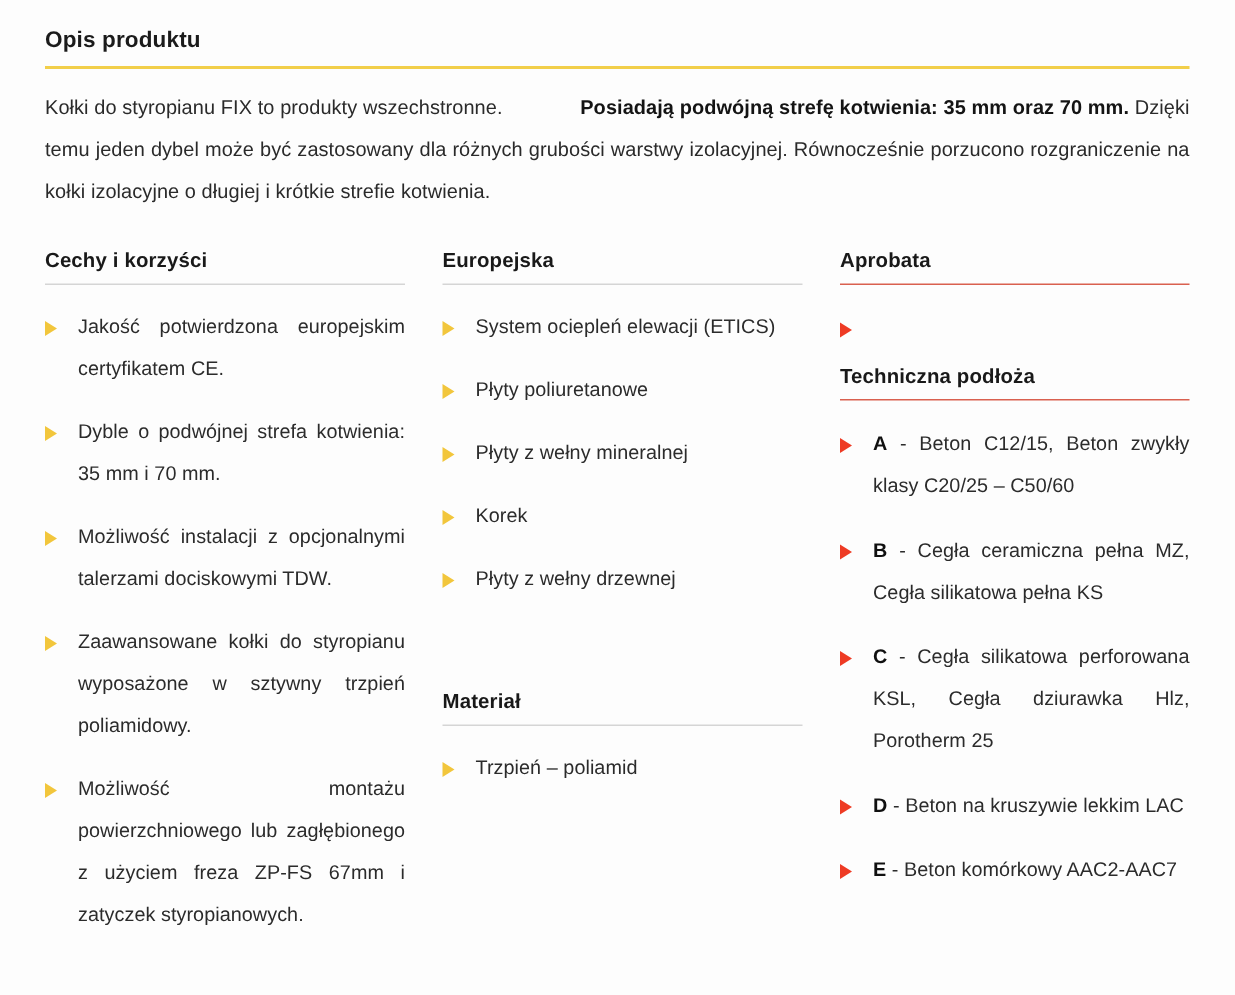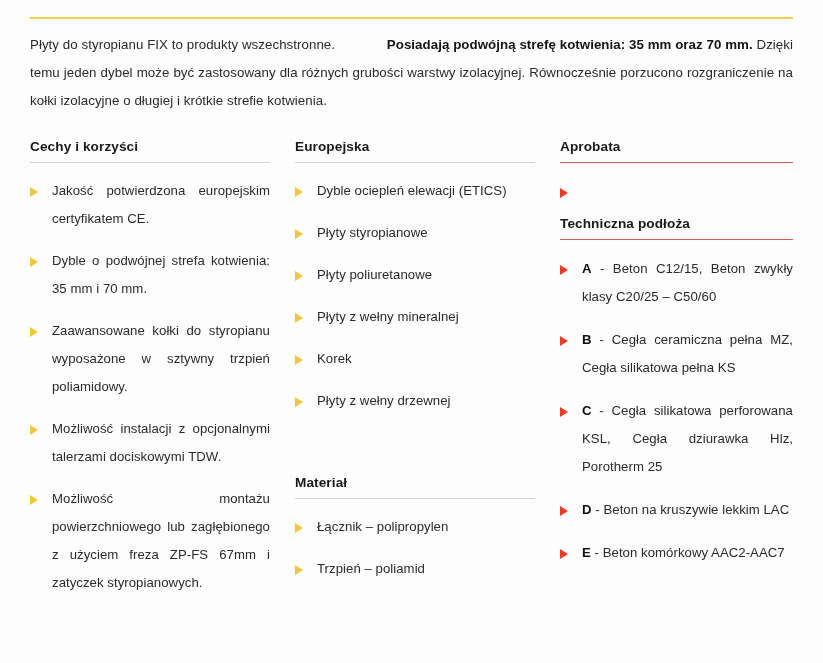--- a/index.html
+++ b/index.html
@@ -121,64 +121,61 @@
   .mid-group-spacer { height: 58px; }
 
   .col-right .bullet-item { margin-top: 15px; }
 </style>
 </head>
 <body>
 
 <div class="page">
 
   <section class="top-section">
+    <h1 class="main-heading">Opis produktu</h1>
     <div class="rule-gold"></div>
-    <p class="intro"><span>Płyty do styropianu FIX to produkty wszechstronne. </span><b>Posiadają podwójną strefę kotwienia: 35 mm oraz 70 mm.</b><span> Dzięki temu jeden dybel może być zastosowany dla różnych grubości warstwy izolacyjnej. Równocześnie porzucono rozgraniczenie na kołki izolacyjne o długiej i krótkie strefie kotwienia.</span></p>
+    <p class="intro"><span>Kołki do styropianu FIX to produkty wszechstronne. </span><b>Posiadają podwójną strefę kotwienia: 35 mm oraz 70 mm.</b><span> Dzięki temu jeden dybel może być zastosowany dla różnych grubości warstwy izolacyjnej. Równocześnie porzucono rozgraniczenie na kołki izolacyjne o długiej i krótkie strefie kotwienia.</span></p>
   </section>
 
   <div class="columns">
 
     <div class="col col-left">
       <h2 class="sec-heading">Cechy i korzyści</h2>
       <div class="rule-gray"></div>
       <ul class="bullet-list">
         <li class="bullet-item justified">
           <span class="tri"></span>
           <span>Jakość potwierdzona europejskim certyfikatem CE.</span>
         </li>
         <li class="bullet-item justified">
           <span class="tri"></span>
           <span>Dyble o podwójnej strefa kotwienia: 35 mm i 70 mm.</span>
         </li>
         <li class="bullet-item justified">
           <span class="tri"></span>
+          <span>Możliwość instalacji z opcjonalnymi talerzami dociskowymi TDW.</span>
+        </li>
+        <li class="bullet-item justified">
+          <span class="tri"></span>
           <span>Zaawansowane kołki do styropianu wyposażone w sztywny trzpień poliamidowy.</span>
-        </li>
-        <li class="bullet-item justified">
-          <span class="tri"></span>
-          <span>Możliwość instalacji z opcjonalnymi talerzami dociskowymi TDW.</span>
         </li>
         <li class="bullet-item justified">
           <span class="tri"></span>
           <span>Możliwość montażu powierzchniowego lub zagłębionego z użyciem freza ZP-FS 67mm i zatyczek styropianowych.</span>
         </li>
       </ul>
     </div>
 
     <div class="col col-mid">
       <h2 class="sec-heading">Europejska</h2>
       <div class="rule-gray"></div>
       <ul class="bullet-list">
         <li class="bullet-item">
           <span class="tri"></span>
-          <span>Dyble ociepleń elewacji (ETICS)</span>
-        </li>
-        <li class="bullet-item">
-          <span class="tri"></span>
-          <span>Płyty styropianowe</span>
+          <span>System ociepleń elewacji (ETICS)</span>
         </li>
         <li class="bullet-item">
           <span class="tri"></span>
           <span>Płyty poliuretanowe</span>
         </li>
         <li class="bullet-item">
           <span class="tri"></span>
           <span>Płyty z wełny mineralnej</span>
         </li>
         <li class="bullet-item">
@@ -189,24 +186,20 @@
           <span class="tri"></span>
           <span>Płyty z wełny drzewnej</span>
         </li>
       </ul>
 
       <div class="mid-group-spacer"></div>
 
       <h2 class="sec-heading">Materiał</h2>
       <div class="rule-gray"></div>
       <ul class="bullet-list">
-        <li class="bullet-item">
-          <span class="tri"></span>
-          <span>Łącznik – polipropylen</span>
-        </li>
         <li class="bullet-item">
           <span class="tri"></span>
           <span>Trzpień – poliamid</span>
         </li>
       </ul>
     </div>
 
     <div class="col col-right">
       <h2 class="sec-heading">Aprobata</h2>
       <div class="rule-red"></div>

